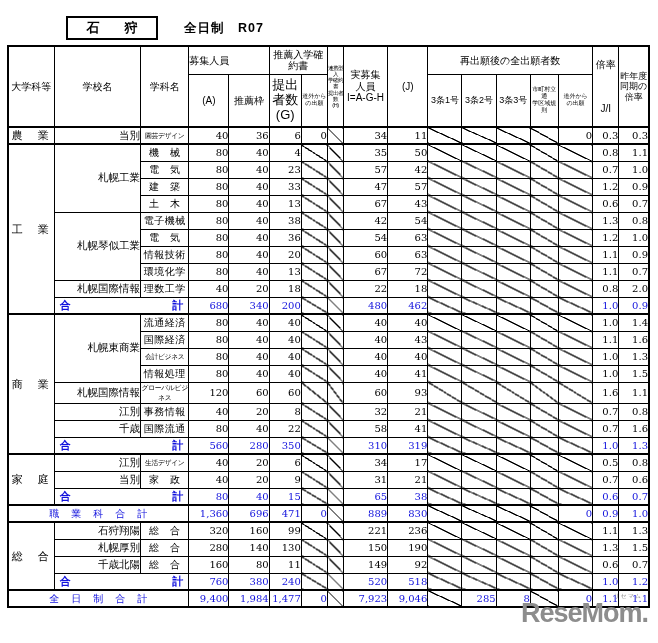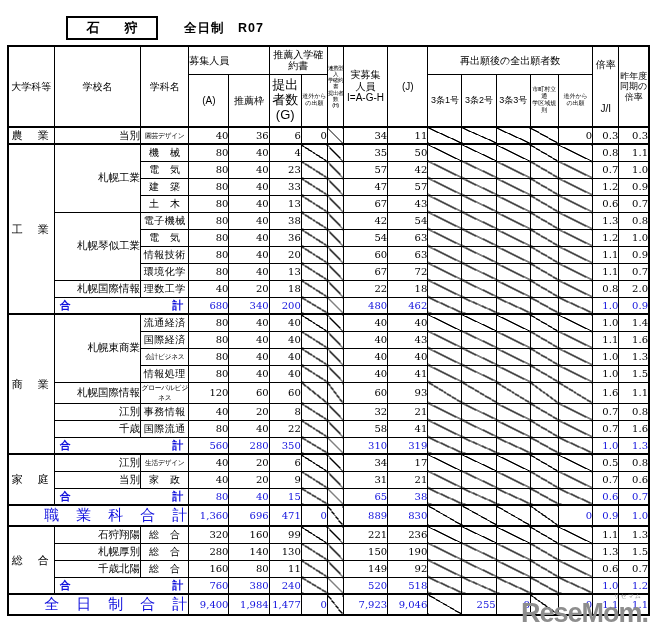--- a/index.html
+++ b/index.html
@@ -48,21 +48,21 @@
     font-family:"DejaVu Serif",serif;font-size:10px;
   }
   td.total{color:var(--total-blue);font-weight:bold;}
   td.diag{
     background-image:linear-gradient(to top right,
       transparent calc(50% - 0.6px),#000 calc(50% - 0.6px),
       #000 calc(50% + 0.6px),transparent calc(50% + 0.6px));
   }
   td.sec-total-label{padding:0;}
   .tot-flex{display:flex;justify-content:space-between;padding:0 5px;font-size:11px;font-weight:bold;color:var(--total-blue);}
-  td.grand-label{text-align:right;font-size:15px;font-weight:bold;color:var(--total-blue);letter-spacing:1px;}
+  td.grand-label{text-align:center;font-size:10px;font-weight:bold;color:var(--total-blue);letter-spacing:1px;}
   tr.sec-top td{border-top:2px solid #000;}
   .logo{
     position:absolute;right:10px;bottom:16px;color:var(--logo-gray);
     font-family:Liberation Sans, sans-serif;font-weight:bold;
     font-size:27px;letter-spacing:-1px;line-height:1;
   }
   .logo .ruby{
     position:absolute;top:-7px;right:6px;font-size:6px;font-weight:normal;letter-spacing:1px;
   }
 </style>
@@ -637,21 +637,21 @@
       <tr class="sec-top">
         <td class="grand-label" colspan="3">全　日　制　合　計</td>
         <td class="num total">9,400</td>
         <td class="num total">1,984</td>
         <td class="num total">1,477</td>
         <td class="num total">0</td>
         <td class="num total diag"></td>
         <td class="num total">7,923</td>
         <td class="num total">9,046</td>
         <td class="num total diag"></td>
-        <td class="num total">255</td>
+        <td class="num total">285</td>
         <td class="num total">8</td>
         <td class="num total diag"></td>
         <td class="num total">0</td>
         <td class="num total">1.1</td>
         <td class="num total">1.1</td>
       </tr>
     </tbody>
 </table>
 
 <div class="logo">

